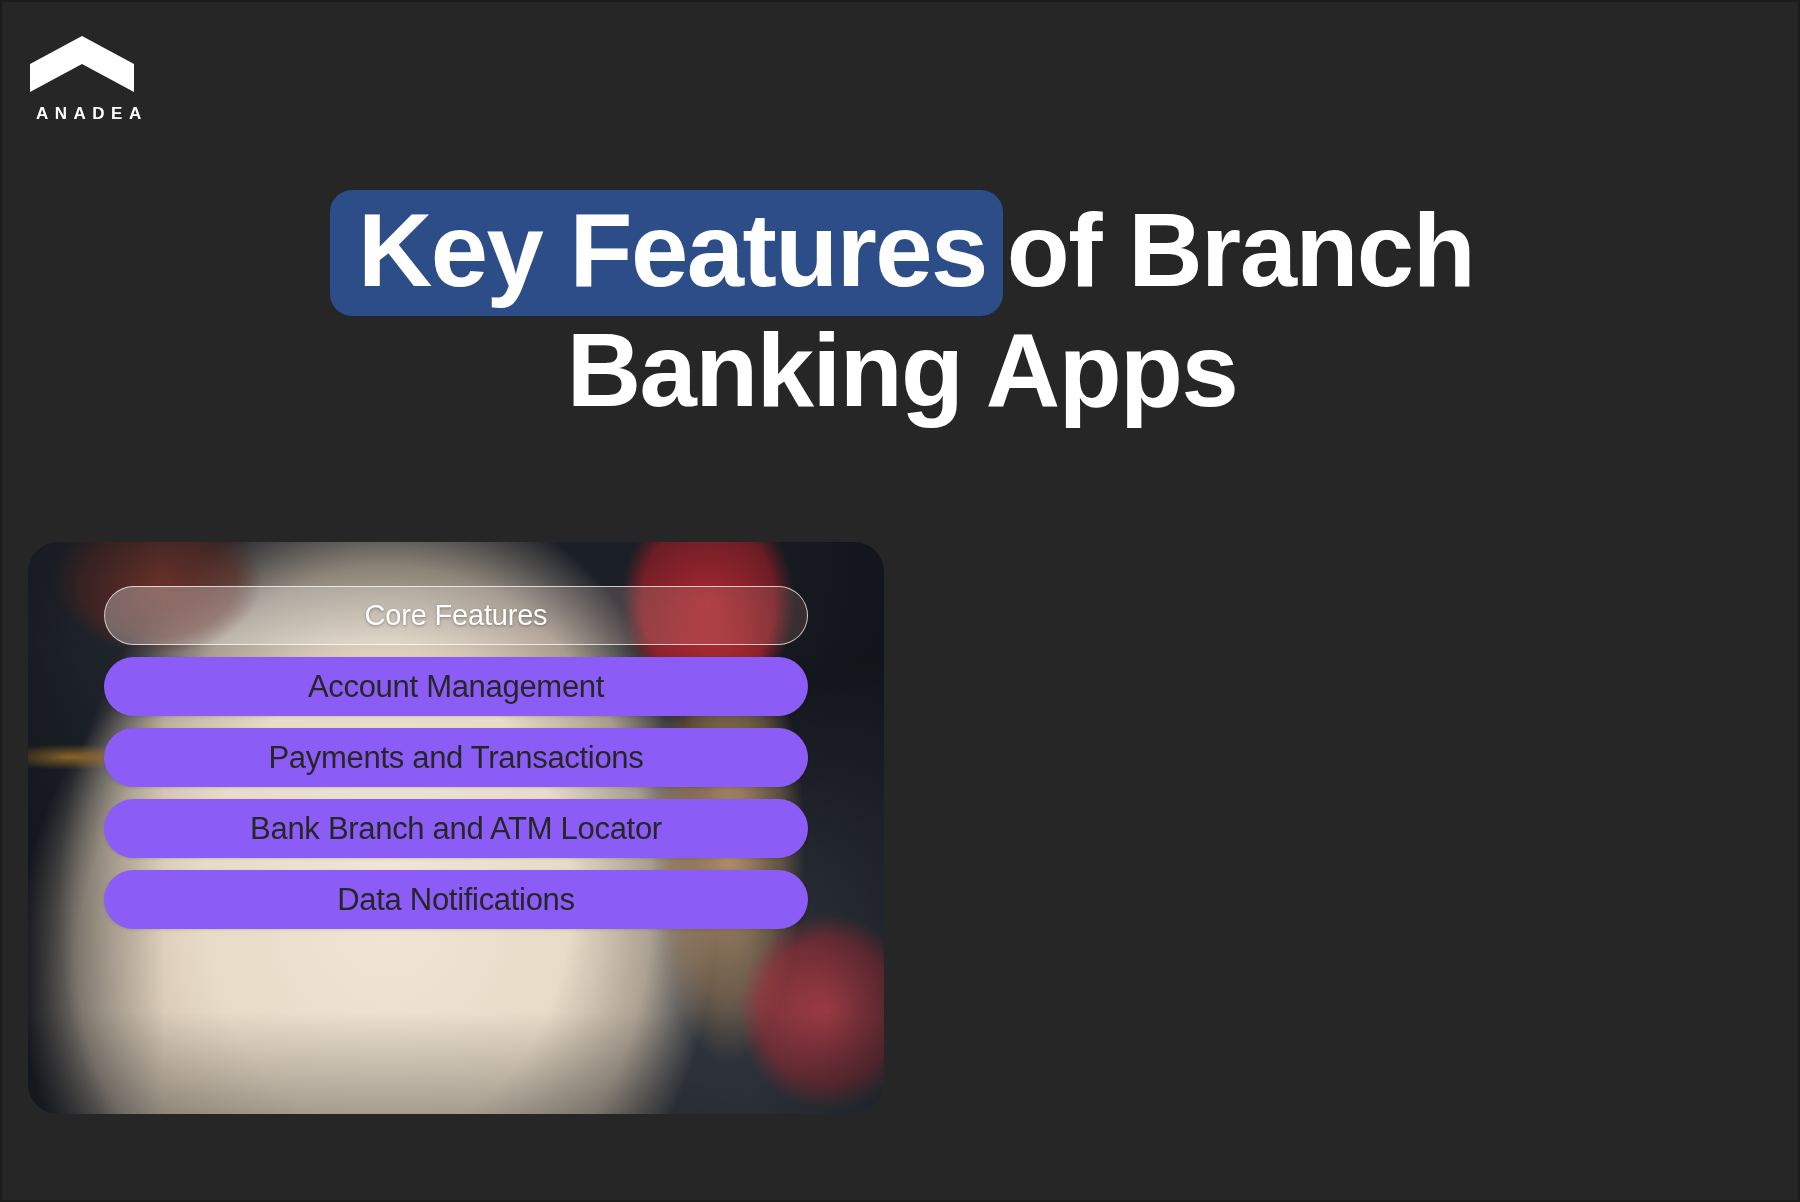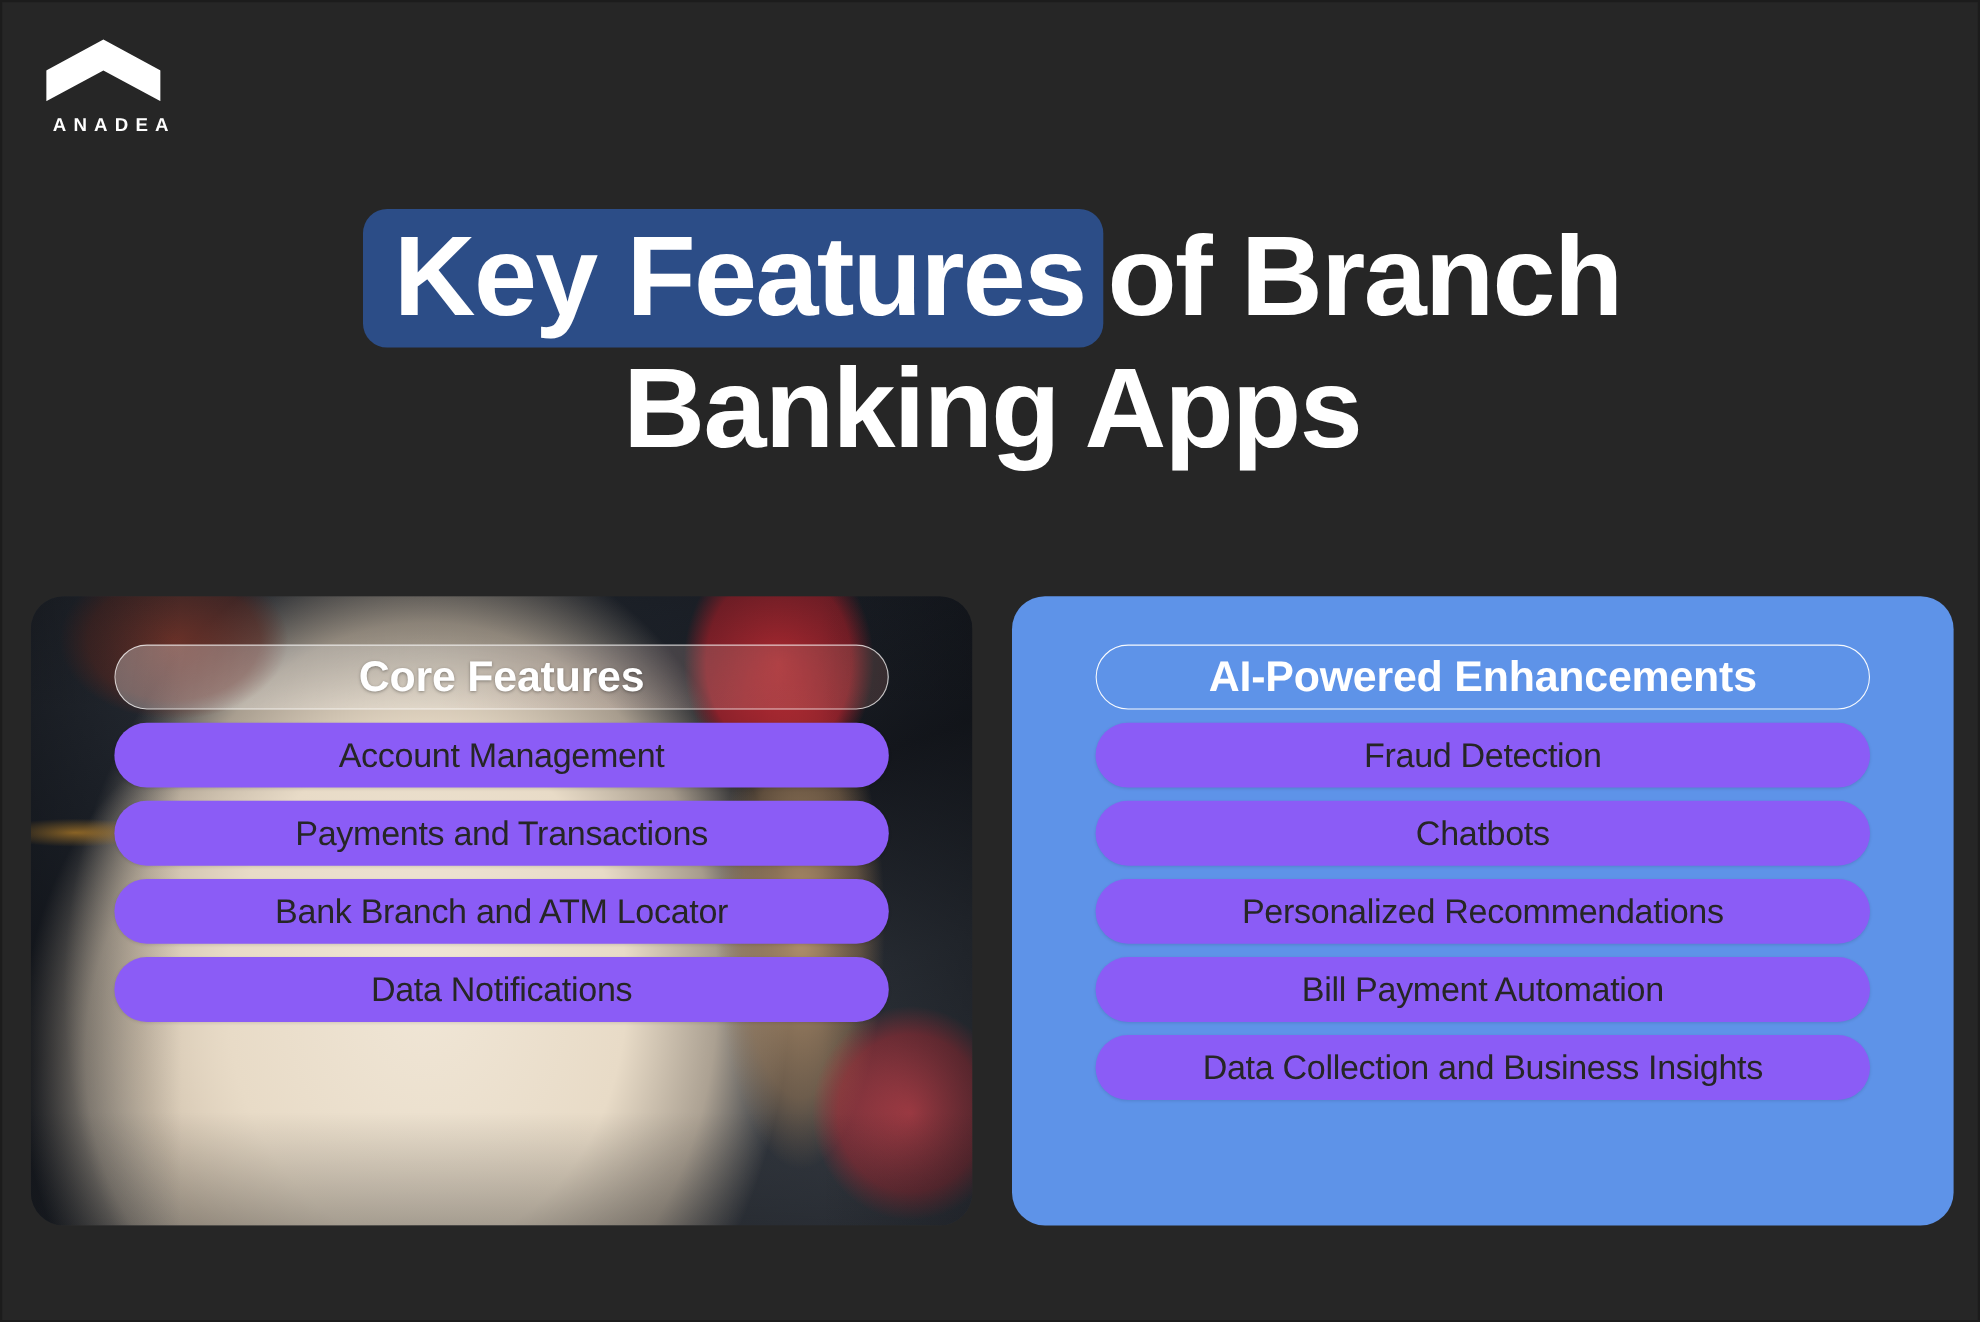--- a/index.html
+++ b/index.html
@@ -13,21 +13,21 @@
   body {
     background:#262626;
     font-family:"Liberation Sans", sans-serif;
     position:relative;
     border:2px solid #1c1c1c;
   }
 
   
   .logo-block {
     position:absolute;
-    left:40px;
+    left:28px;
     top:32px;
     width:116px;
   }
   .logo-mark {
     width:104px;
     height:58px;
     display:block;
   }
   .logo-wordmark {
     display:block;
@@ -129,22 +129,22 @@
     gap:12px;
   }
 
   .pill-head {
     height:59px;
     border-radius:34px;
     display:flex;
     align-items:center;
     justify-content:center;
     color:#ffffff;
-    font-size:39px;
-    font-weight:700;
+    font-size:29px;
+    font-weight:400;
     letter-spacing:-0.2px;
   }
   .pill-head-glass {
     background:linear-gradient(100deg, rgba(255,255,255,0.30) 0%, rgba(255,255,255,0.22) 42%, rgba(180,120,110,0.22) 100%);
     border:1px solid rgba(255,255,255,0.72);
     text-shadow:0 1px 3px rgba(0,0,0,0.35);
   }
   .pill-head-outline {
     background:transparent;
     border:1px solid rgba(255,255,255,0.95);
@@ -188,24 +188,14 @@
     <div class="photo-vignette"></div>
     <div class="pill-col">
       <div class="pill-head pill-head-glass">Core Features</div>
       <div class="pill">Account Management</div>
       <div class="pill">Payments and Transactions</div>
       <div class="pill">Bank Branch and ATM Locator</div>
       <div class="pill">Data Notifications</div>
     </div>
   </div>
 
-  <div class="card card-blue">
-    <div class="pill-col">
-      <div class="pill-head pill-head-outline">AI-Powered Enhancements</div>
-      <div class="pill">Fraud Detection</div>
-      <div class="pill">Chatbots</div>
-      <div class="pill">Personalized Recommendations</div>
-      <div class="pill">Bill Payment Automation</div>
-      <div class="pill">Data Collection and Business Insights</div>
-    </div>
-  </div>
 
 </div>
 
 </body></html>

